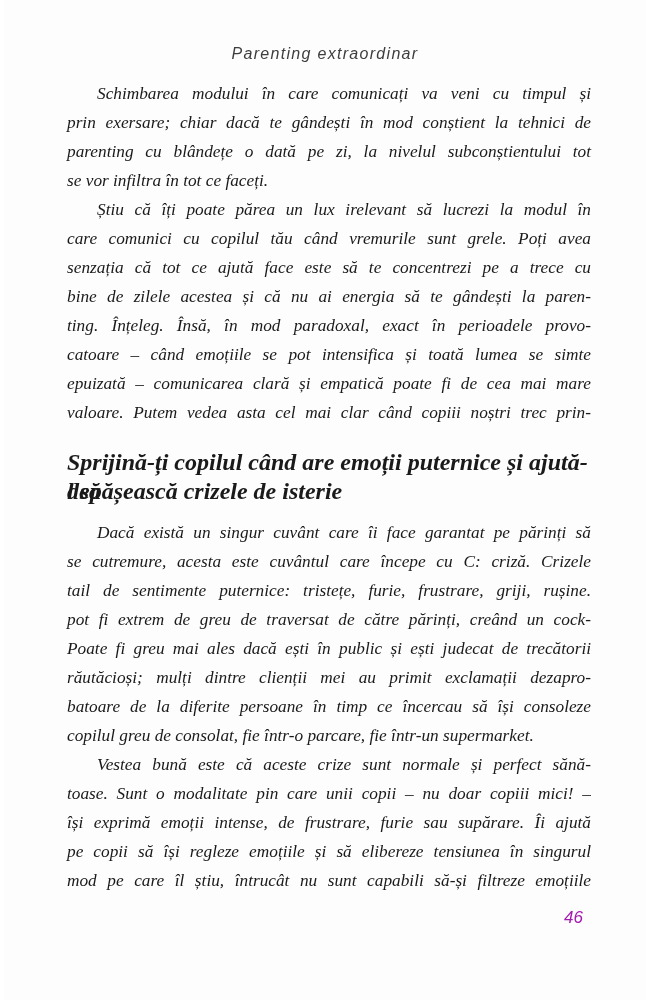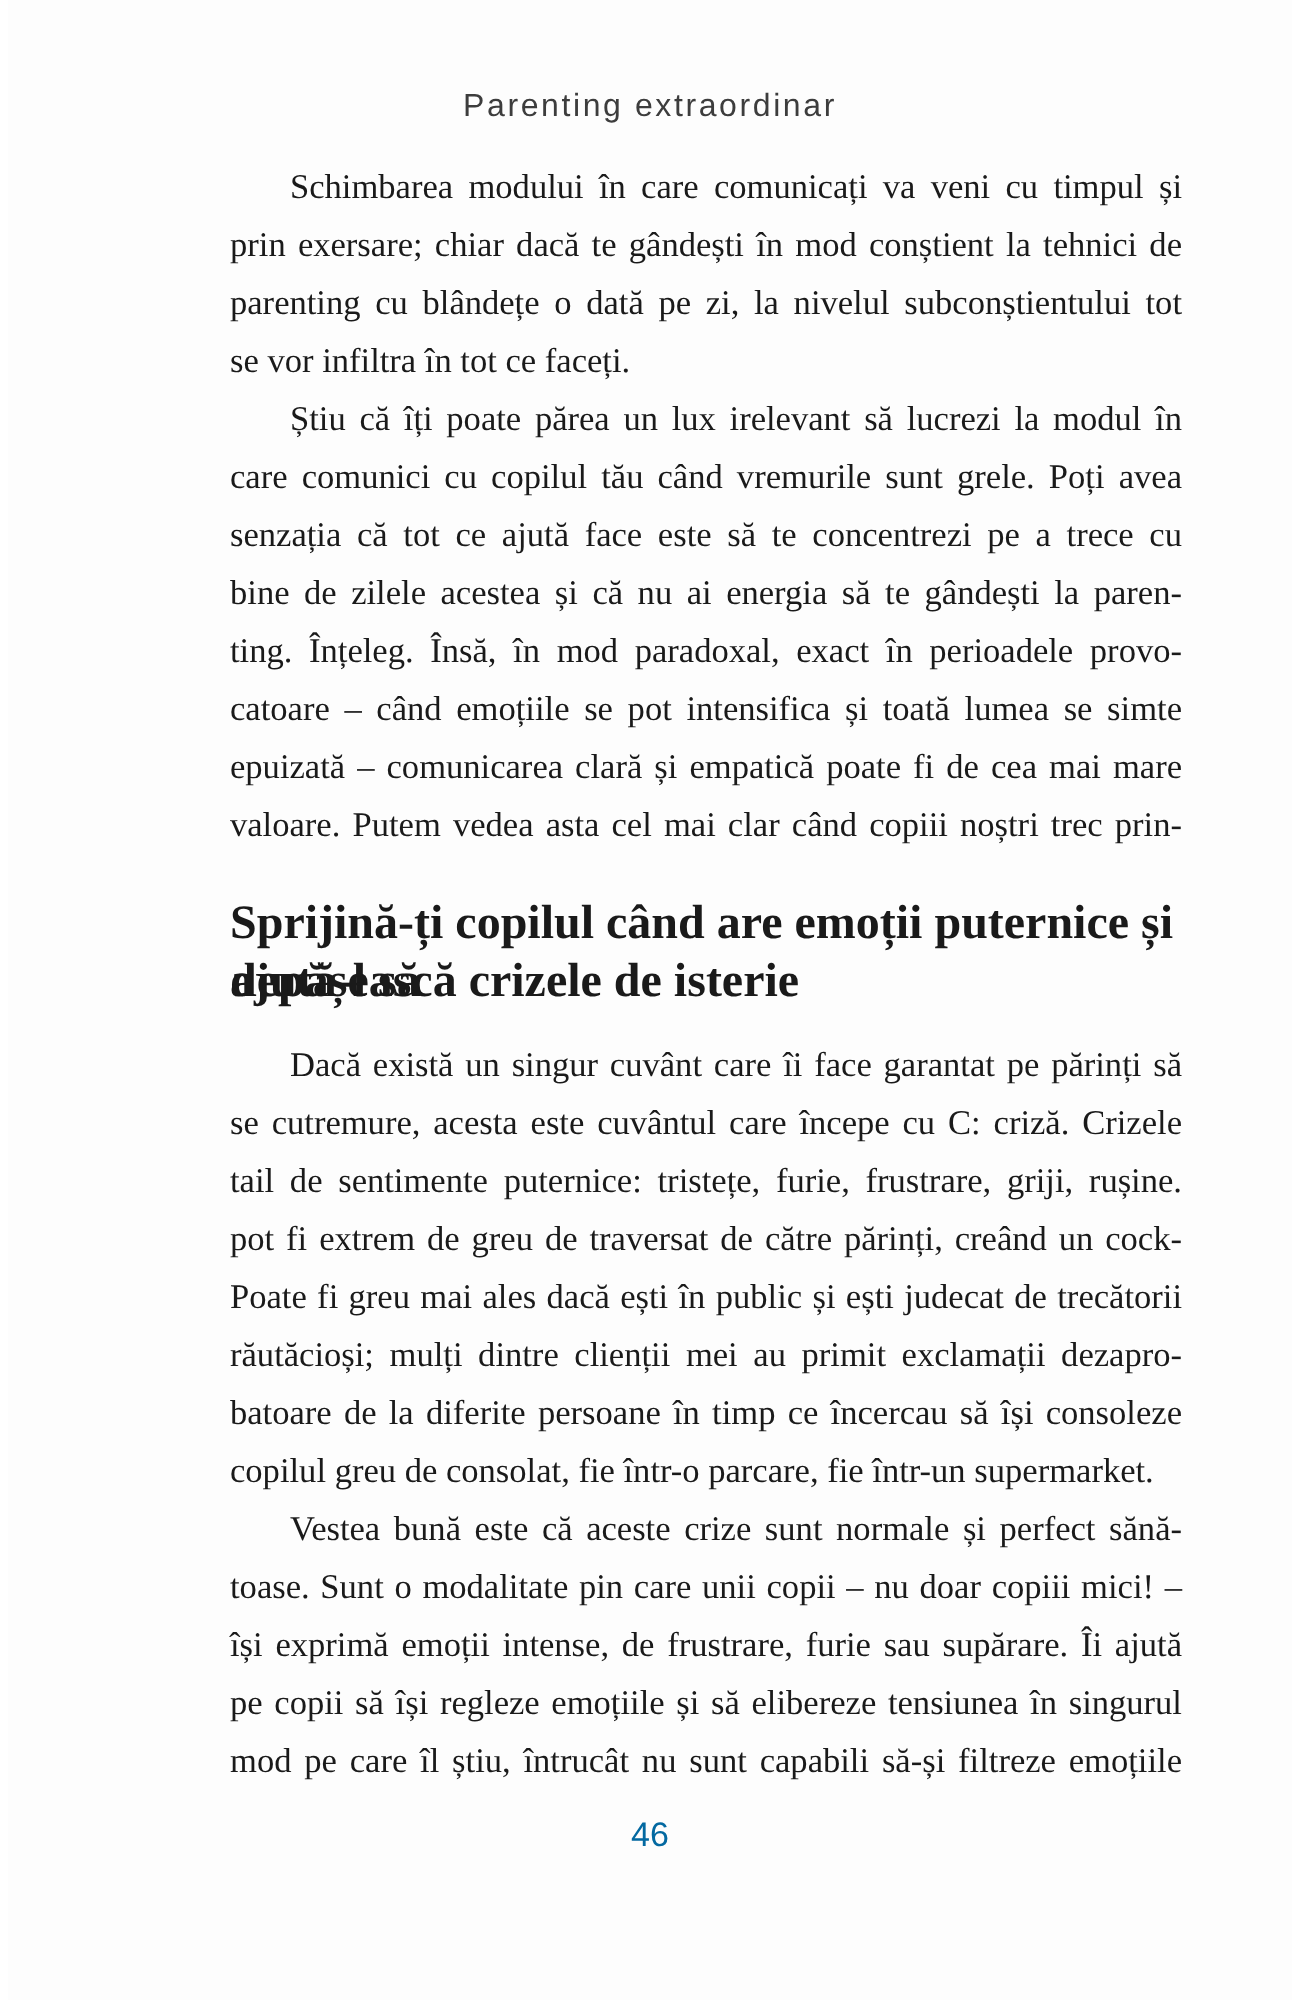--- a/index.html
+++ b/index.html
@@ -9,20 +9,21 @@
     position: relative;
     width: 642px;
     height: 1000px;
     margin: 0 auto;
     box-sizing: border-box;
     background: #fdfdfd;
     padding: 45px 63px 0 63px;
     font-family: "Liberation Serif", serif;
     color: #1a1a1a;
     overflow: hidden;
+    font-style: italic;
   }
 
   .running-header {
     text-align: center;
     font-family: "Liberation Sans", sans-serif;
     font-size: 16px;
     letter-spacing: 1.3px;
     color: #3d3d3d;
     line-height: 18px;
     margin-bottom: 16px;
@@ -31,45 +32,44 @@
   .text-body { width: 524px; }
 
   .line {
     font-size: 17.3px;
     line-height: 29px;
     height: 29px;
     text-align: justify;
     text-align-last: justify;
     -moz-text-align-last: justify;
     white-space: normal;
-    margin-left: 48px;
   }
   .line.indent { padding-left: 30px; }
   .line.last {
     text-align: left;
     text-align-last: left;
     -moz-text-align-last: left;
   }
 
   .block.heading { margin-top: 21px; margin-bottom: 12px; }
   .block.heading .line {
     font-weight: bold;
     font-size: 24px;
     text-align: left;
     text-align-last: left;
     -moz-text-align-last: left;
   }
 
   .page-number {
     margin-top: 13px;
-    text-align: center;
+    text-align: right;
     font-family: "Liberation Sans", sans-serif;
     font-size: 17px;
     line-height: 20px;
-    color: #0369a1;
+    color: #a21caf;
   }
 </style>
 </head>
 <body>
 
 <div class="page">
   <div class="running-header">Parenting extraordinar</div>
 
   <div class="text-body">
       <div class="block paragraph">

